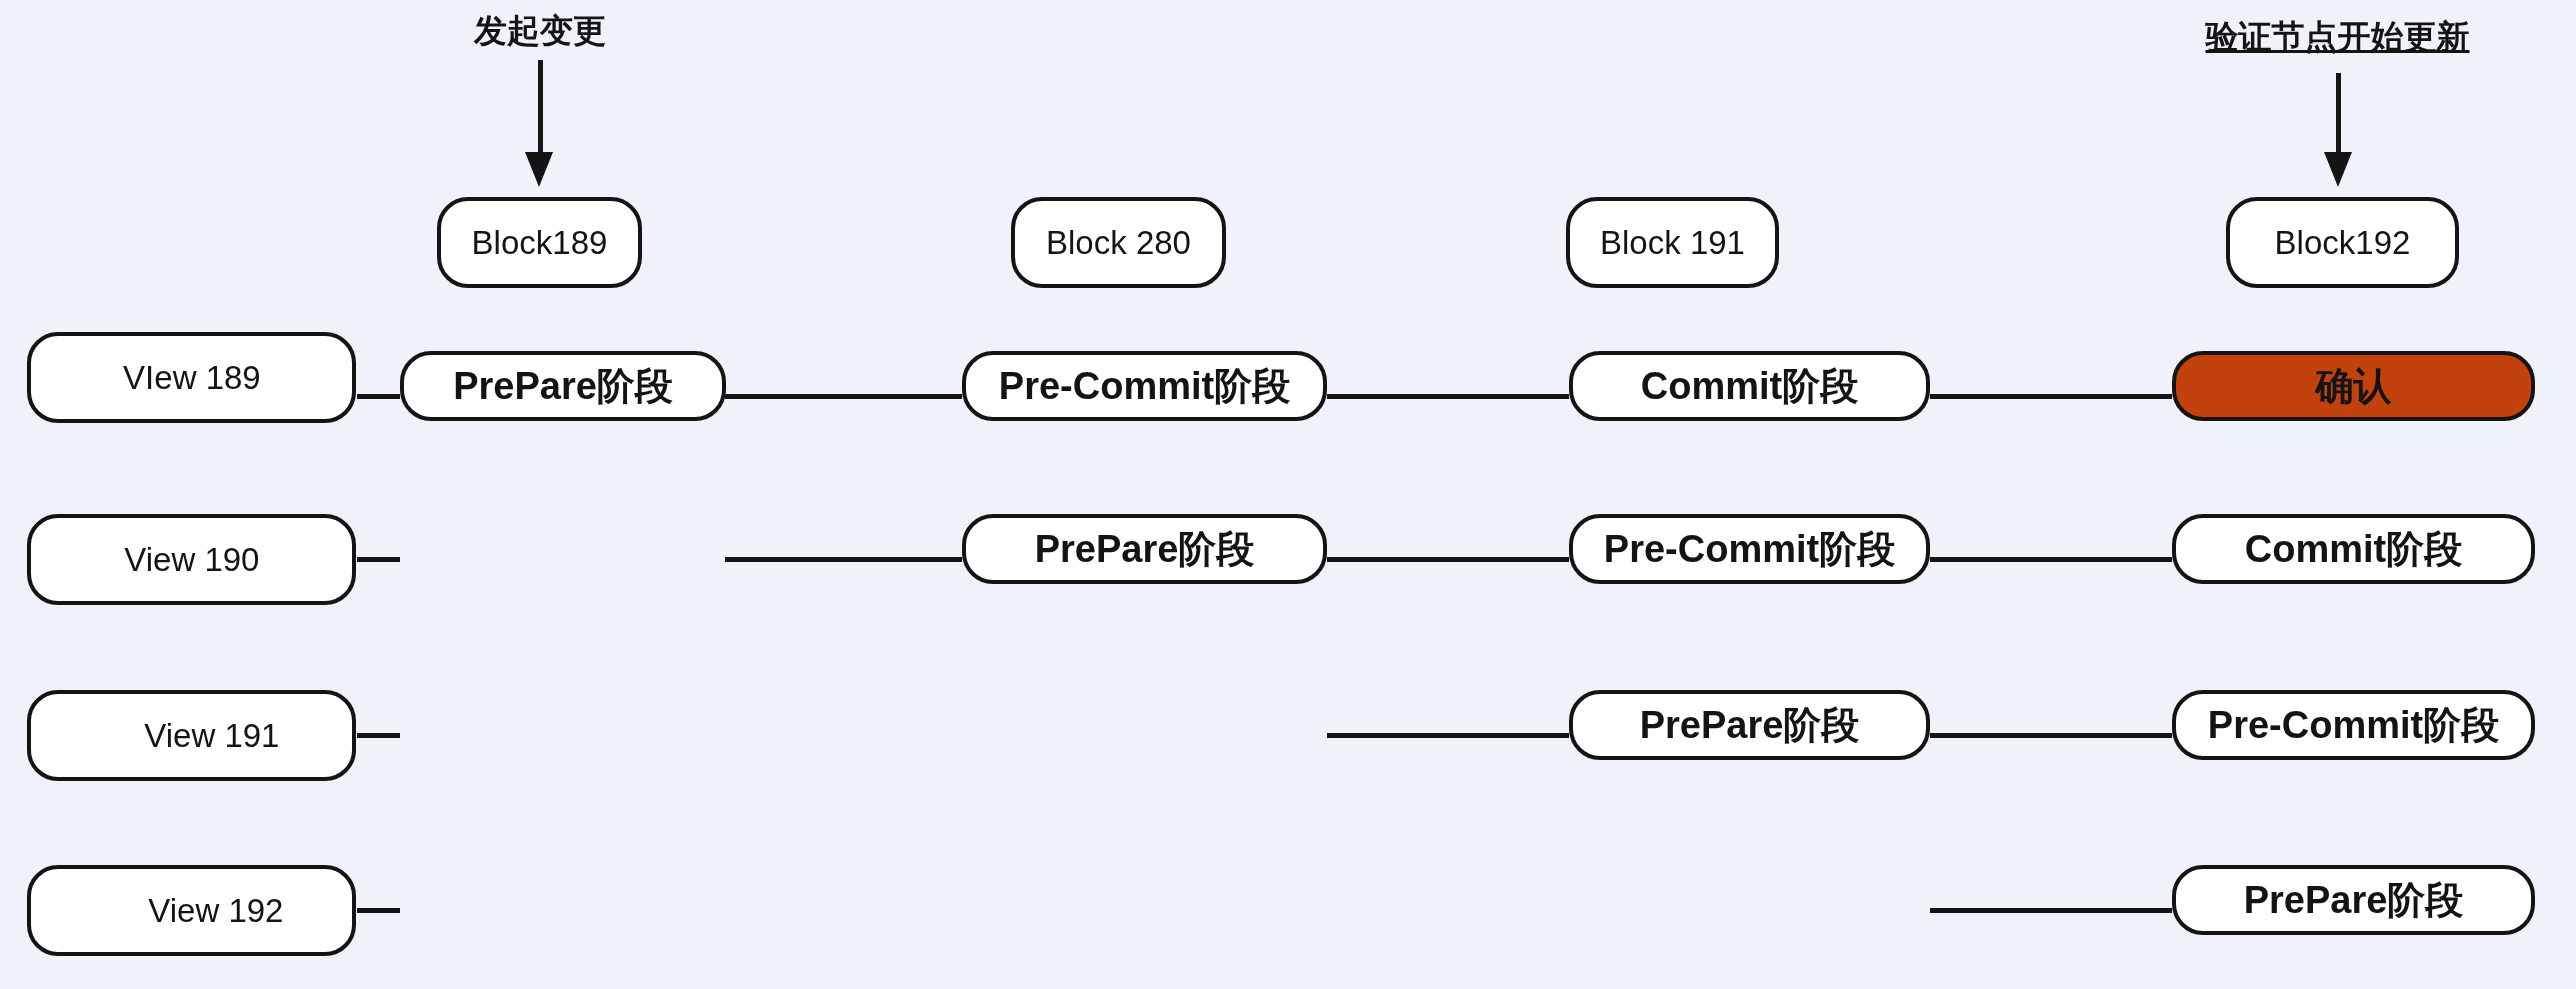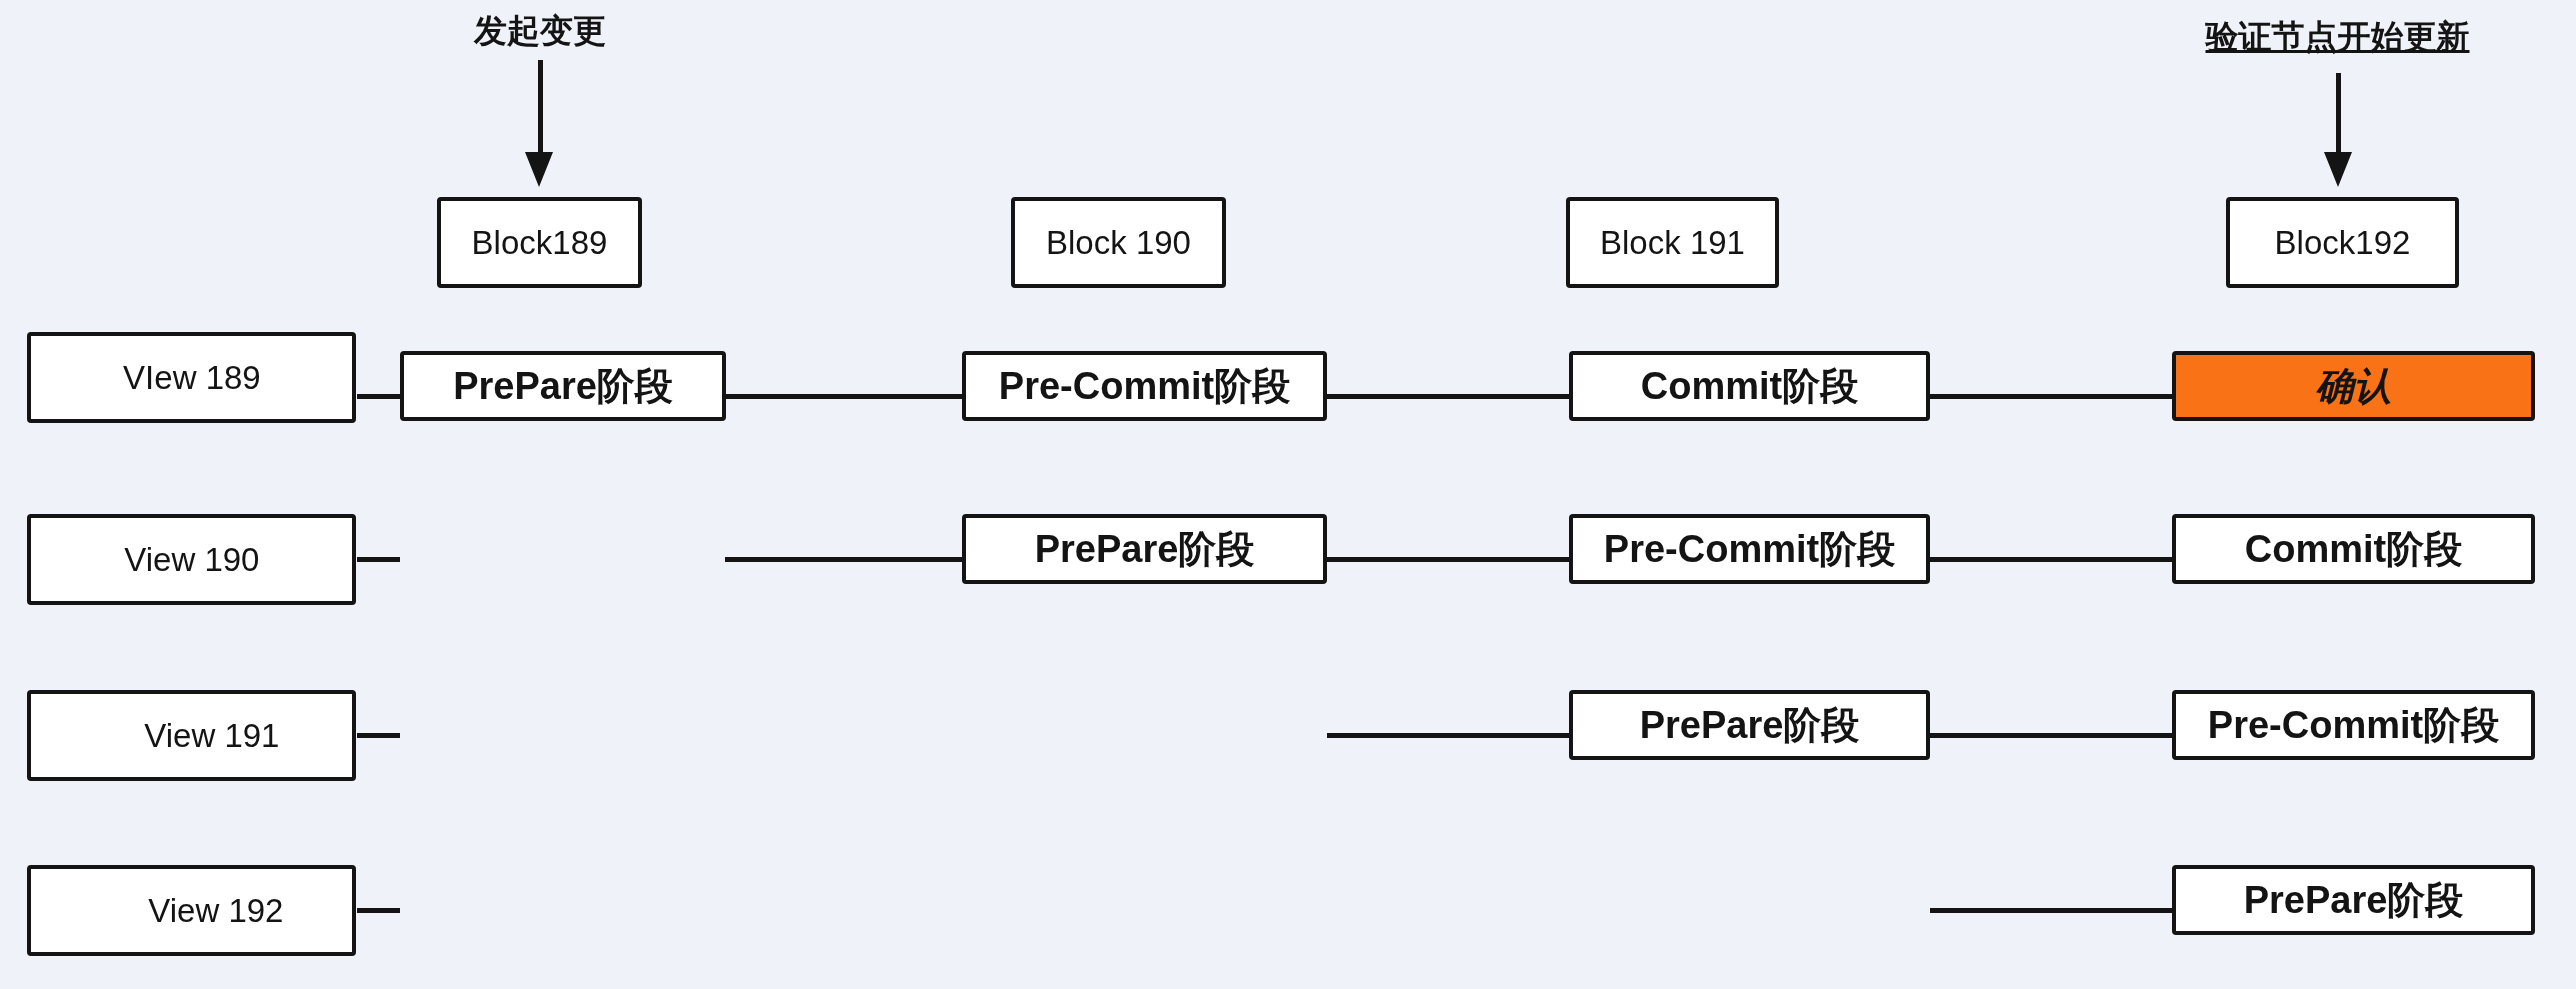--- a/index.html
+++ b/index.html
@@ -9,29 +9,29 @@
     width:2576px; height:990px;
     background:#eff3f9;
     font-family:"Liberation Sans", sans-serif;
     color:#141414;
     overflow:hidden;
   }
   .node {
     position:absolute;
     background:#ffffff;
     border:4.6px solid #141414;
-    border-radius:4px;
+    border-radius:31px;
     box-sizing:border-box;
     display:flex; align-items:center; justify-content:center;
     white-space:nowrap;
   }
   .block-node { top:197px; height:91px; font-size:33px; font-weight:500; }
   .view-node  { left:27.4px; width:329px; height:91px; font-size:33px; font-weight:500; }
   .phase-node { height:70px; font-size:38px; font-weight:700; }
-  .phase-node.highlight { background:#f97316;font-style:italic; }
+  .phase-node.highlight { background:#c2410c; }
   .hline {
     position:absolute; height:4.6px; background:#141414;
   }
   .vline {
     position:absolute; width:4.6px; background:#141414;
   }
   .arrowhead {
     position:absolute; width:0; height:0;
     border-left:14.6px solid transparent;
     border-right:14.6px solid transparent;
@@ -54,21 +54,21 @@
   <div class="arrowhead" style="left:525px; top:152px;"></div>
 
   <div class="annotation-label" style="left:2109px; top:14.6px; width:457px;text-decoration:underline;">验证节点开始更新</div>
   <div class="vline" style="left:2336px; top:73px; height:81px;"></div>
   <div class="arrowhead" style="left:2324px; top:152px;"></div>
 
   <div class="node block-node" style="left:437px; width:205px;">
     <span>Block189</span>
   </div>
   <div class="node block-node" style="left:1011px; width:215px;">
-    <span>Block 190</span>
+    <span>Block 280</span>
   </div>
   <div class="node block-node" style="left:1566px; width:213px;">
     <span>Block 191</span>
   </div>
   <div class="node block-node" style="left:2226px; width:233px;">
     <span>Block192</span>
   </div>
 
   <div class="node view-node" style="top:332px;">
     <span>VIew 189</span>

